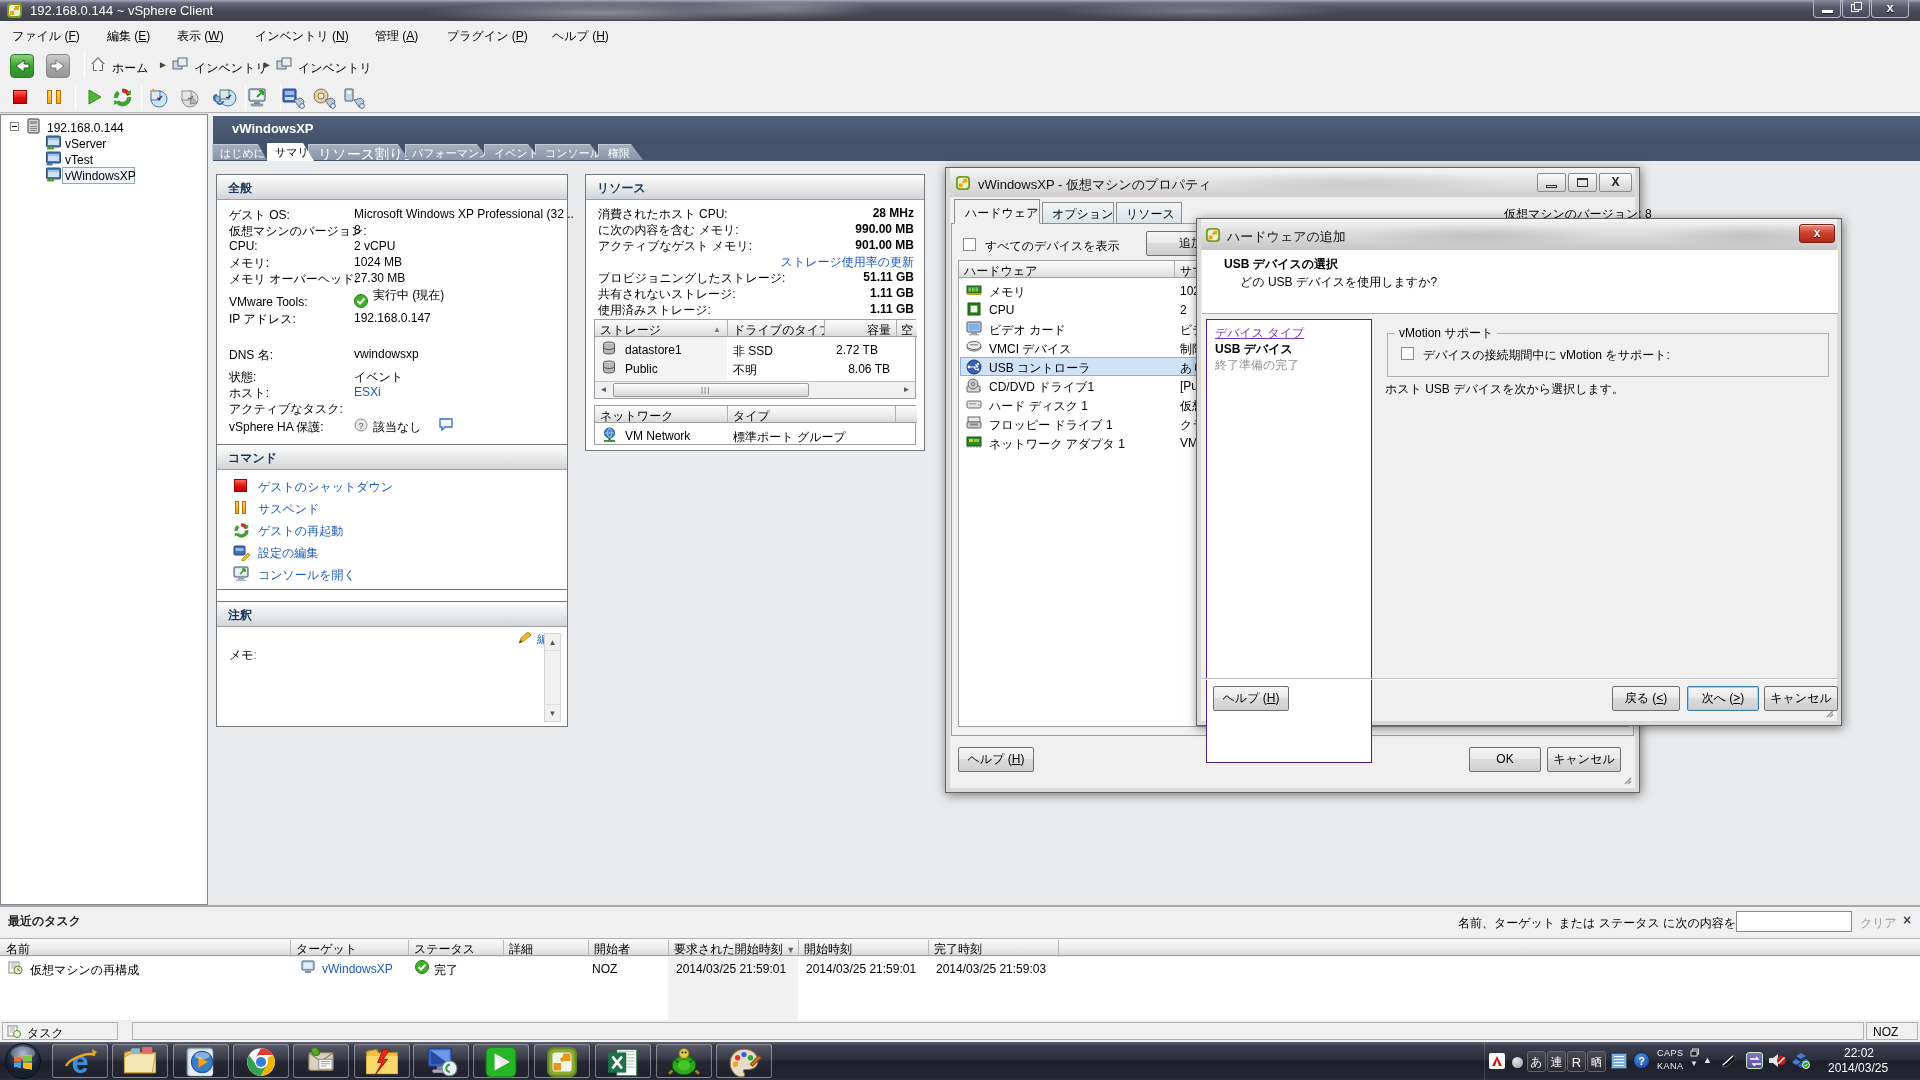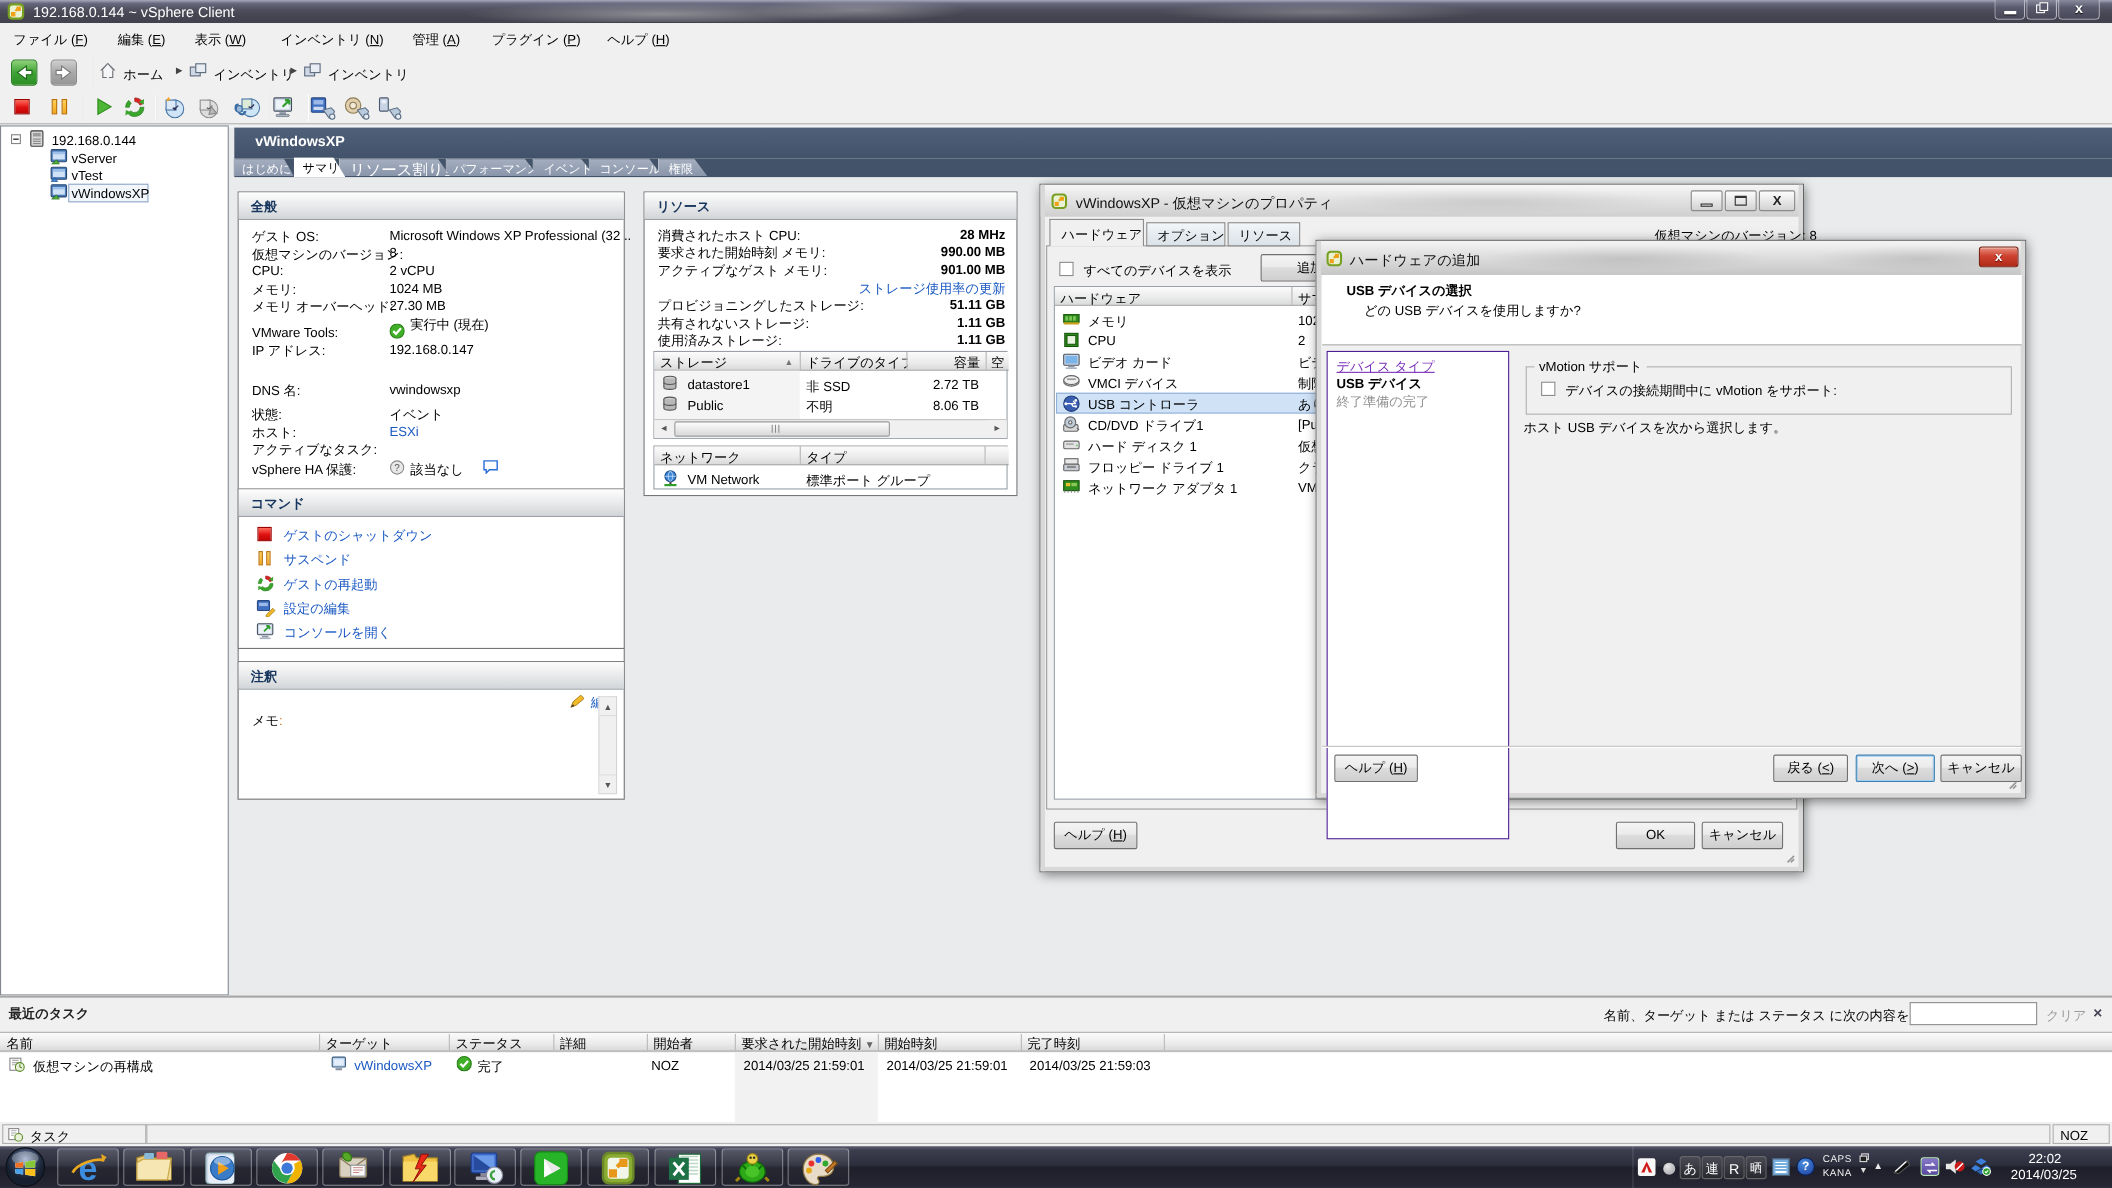--- a/index.html
+++ b/index.html
@@ -294,21 +294,21 @@
 <div style="position:absolute;bottom:0;width:100%;height:17px;background:#f0f0f0;border-top:1px solid #ddd;text-align:center;font-size:8px;color:#555;line-height:17px">▼</div>
 </div>
 </div>
 
 <div class="panel" style="left:585px;top:174px;width:340px;height:277px">
 <div class="phead">
       <span>リソース</span>
     </div>
 <div class="tx" style="left:12px;top:31px">消費されたホスト CPU:</div>
     <div class="tx" style="right:10px;top:31px;font-weight:bold">28 MHz</div>
-<div class="tx" style="left:12px;top:47px">要求された開始時刻 メモリ:</div>
+<div class="tx" style="left:12px;top:47px">に次の内容を含む メモリ:</div>
     <div class="tx" style="right:10px;top:47px;font-weight:bold">990.00 MB</div>
 <div class="tx" style="left:12px;top:63px">アクティブなゲスト メモリ:</div>
     <div class="tx" style="right:10px;top:63px;font-weight:bold">901.00 MB</div>
 <div class="tx link" style="right:10px;top:79px">ストレージ使用率の更新</div>
 <div class="tx" style="left:12px;top:95px">プロビジョニングしたストレージ:</div>
     <div class="tx" style="right:10px;top:95px;font-weight:bold">51.11 GB</div>
 <div class="tx" style="left:12px;top:111px">共有されないストレージ:</div>
     <div class="tx" style="right:10px;top:111px;font-weight:bold">1.11 GB</div>
 <div class="tx" style="left:12px;top:127px">使用済みストレージ:</div>
     <div class="tx" style="right:10px;top:127px;font-weight:bold">1.11 GB</div>
@@ -328,21 +328,21 @@
         <div class="tx" style="left:4px;top:2px">空</div>
       </div>
 <div class="ab" style="left:0;top:17px;width:132px;height:44px;background:#f4f4f4"></div>
 <svg class="ab" style="left:7px;top:21px" width="14" height="14" viewBox="0 0 14 14">
         <ellipse cx="7" cy="3" rx="5.5" ry="2" fill="#cfcfcf" stroke="#555"></ellipse>
         <path d="M1.5 3v8c0 1.1 2.5 2 5.5 2s5.5-.9 5.5-2V3" fill="#b8b8b8" stroke="#555"></path>
         <path d="M1.5 6.5c0 1.1 2.5 2 5.5 2s5.5-.9 5.5-2" fill="none" stroke="#555"></path>
       </svg>
 <div class="tx" style="left:30px;top:23px">datastore1</div>
 <div class="tx" style="left:138px;top:23px">非 SSD</div>
-<div class="tx" style="left:229px;top:23px;width:66px;text-align:right">2.72 TB</div>
+<div class="tx" style="left:229px;top:23px;width:66px;text-align:center">2.72 TB</div>
 <svg class="ab" style="left:7px;top:40px" width="14" height="14" viewBox="0 0 14 14">
         <ellipse cx="7" cy="3" rx="5.5" ry="2" fill="#cfcfcf" stroke="#555"></ellipse>
         <path d="M1.5 3v8c0 1.1 2.5 2 5.5 2s5.5-.9 5.5-2V3" fill="#b8b8b8" stroke="#555"></path>
         <path d="M1.5 6.5c0 1.1 2.5 2 5.5 2s5.5-.9 5.5-2" fill="none" stroke="#555"></path>
       </svg>
 <div class="tx" style="left:30px;top:42px">Public</div>
 <div class="tx" style="left:138px;top:42px">不明</div>
 <div class="tx" style="left:229px;top:42px;width:66px;text-align:right">8.06 TB</div>
 <div class="ab" style="left:0;top:61px;width:320px;height:17px;background:#f0f0f0;border-top:1px solid #c0c0c0">
 <div class="ab" style="left:0;top:0;width:17px;height:16px;background:#f0f0f0;text-align:center;font-size:8px;color:#555;line-height:16px">◄</div>
@@ -585,21 +585,21 @@
       </svg>
 <div class="tx" style="left:434px;top:5px">完了</div>
 <div class="tx" style="left:592px;top:5px">NOZ</div>
 <div class="tx" style="left:676px;top:5px">2014/03/25 21:59:01</div>
 <div class="tx" style="left:806px;top:5px">2014/03/25 21:59:01</div>
 <div class="tx" style="left:936px;top:5px">2014/03/25 21:59:03</div>
 </div>
 </div>
 
 <div class="ab" style="left:0;top:1020px;width:1920px;height:22px;background:#f0f0f0">
-<div class="ab" style="left:2px;top:2px;width:132px;height:18px;border:1px solid #b0b0b0;background:#f0f0f0">
+<div class="ab" style="left:2px;top:2px;width:116px;height:18px;border:1px solid #b0b0b0;background:#f0f0f0">
 <svg class="ab" style="left:4px;top:2px" width="14" height="13" viewBox="0 0 14 13">
         <rect x="1" y="1" width="9" height="10" fill="#fff" stroke="#888"></rect>
         <path d="M3 3h5M3 5h5M3 7h3" stroke="#aaa"></path>
         <circle cx="10" cy="9" r="3.5" fill="#e8f0d8" stroke="#5a8a28"></circle>
       </svg>
 <div class="tx" style="left:24px;top:2px">タスク</div>
 </div>
 <div class="ab" style="left:132px;top:2px;width:1732px;height:18px;border:1px solid #b0b0b0"></div>
 <div class="ab" style="left:1866px;top:2px;width:52px;height:18px;border:1px solid #b0b0b0">
       <div class="tx" style="left:6px;top:2px">NOZ</div>

